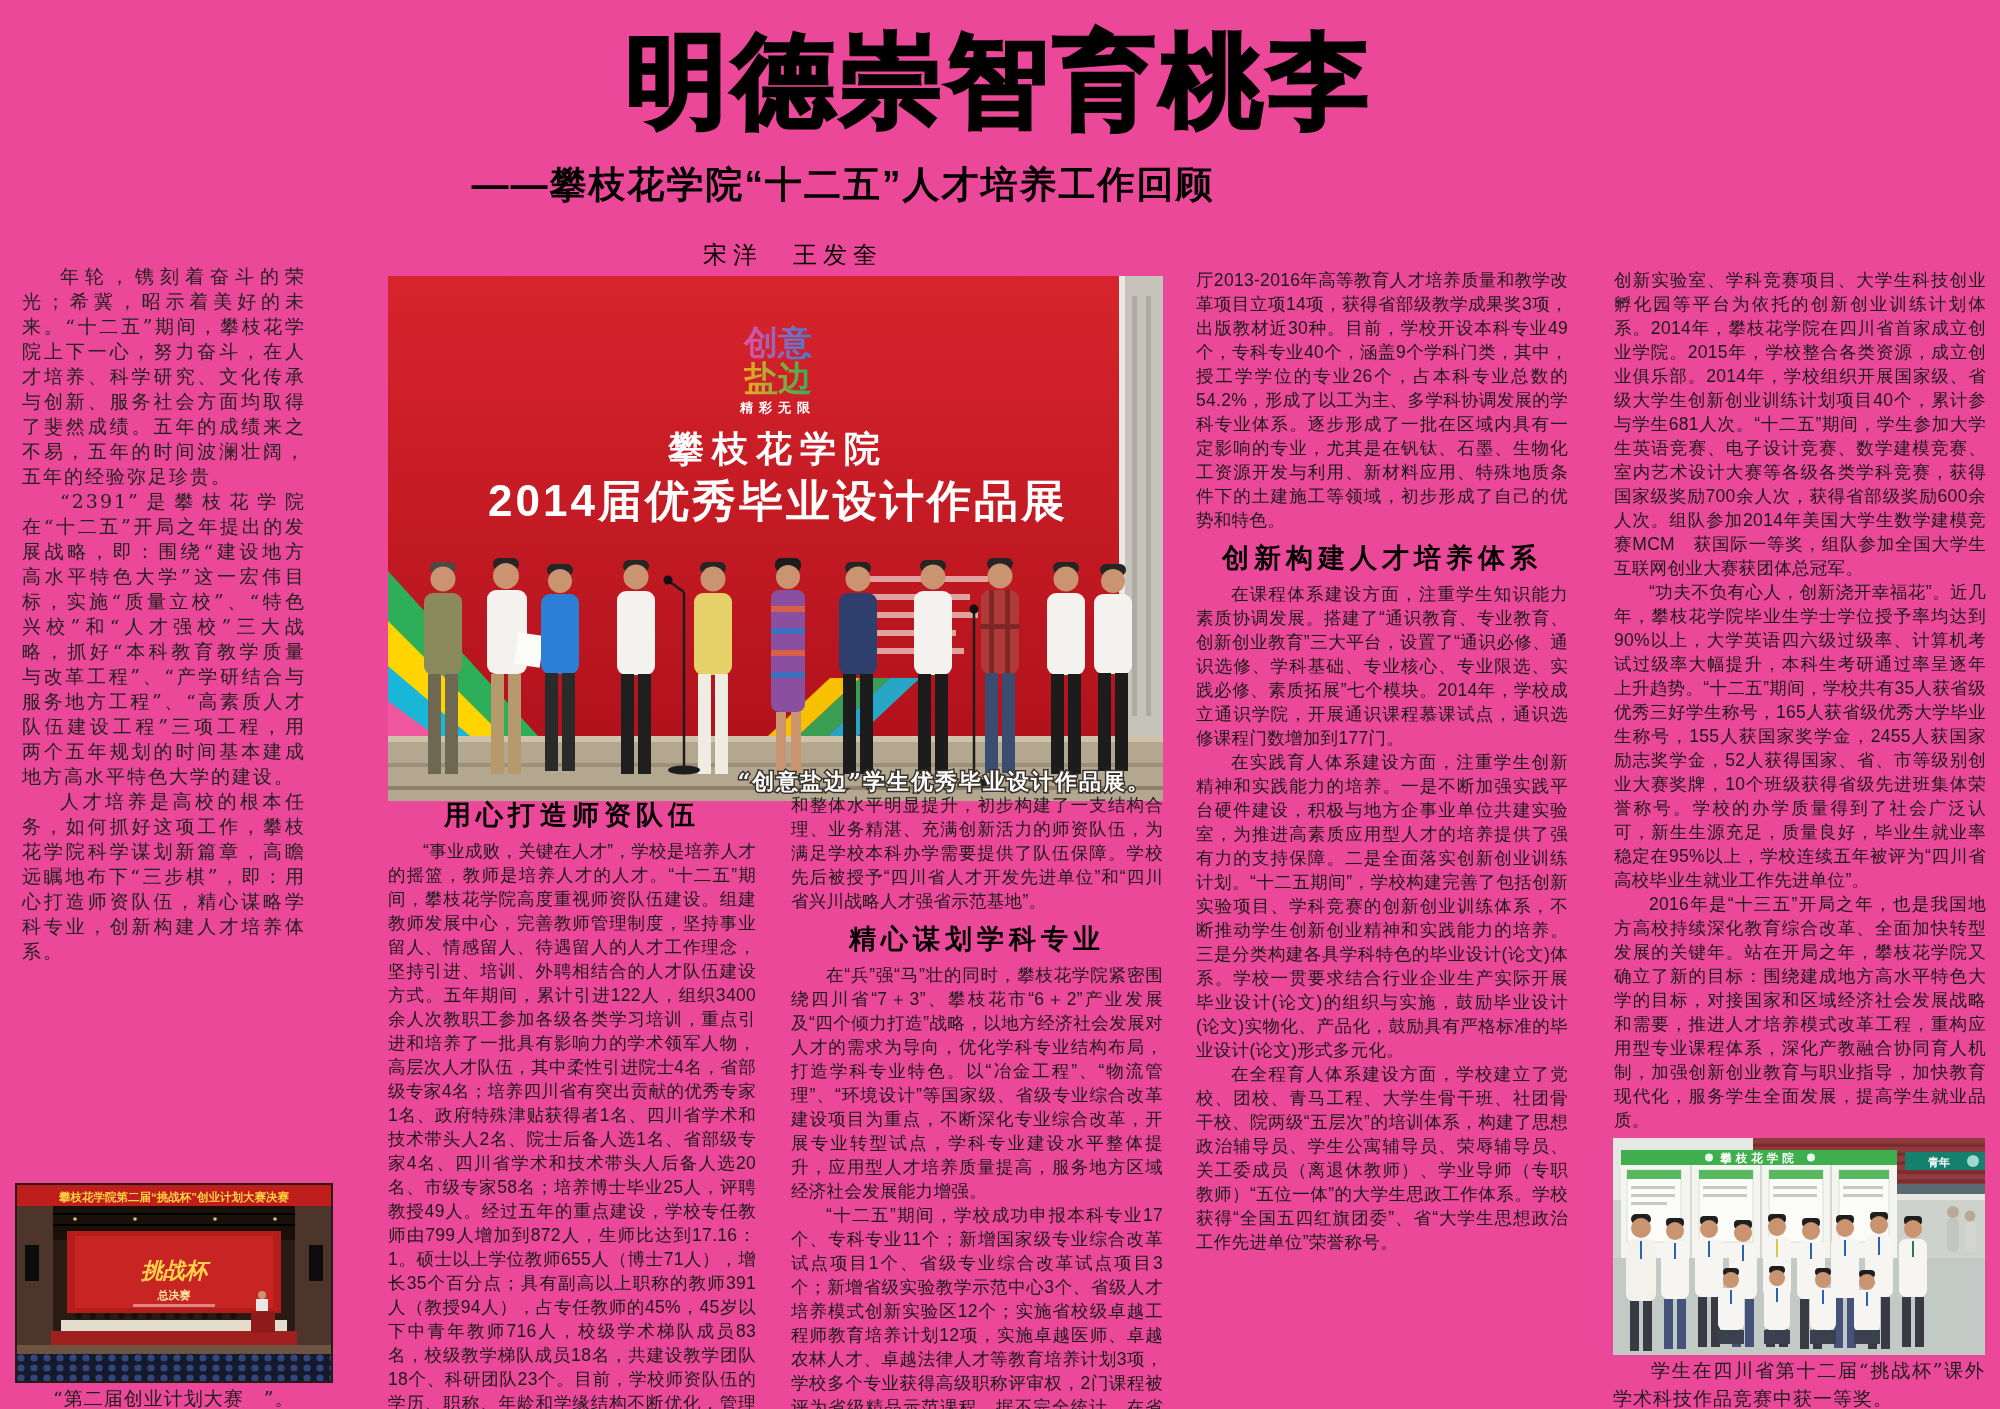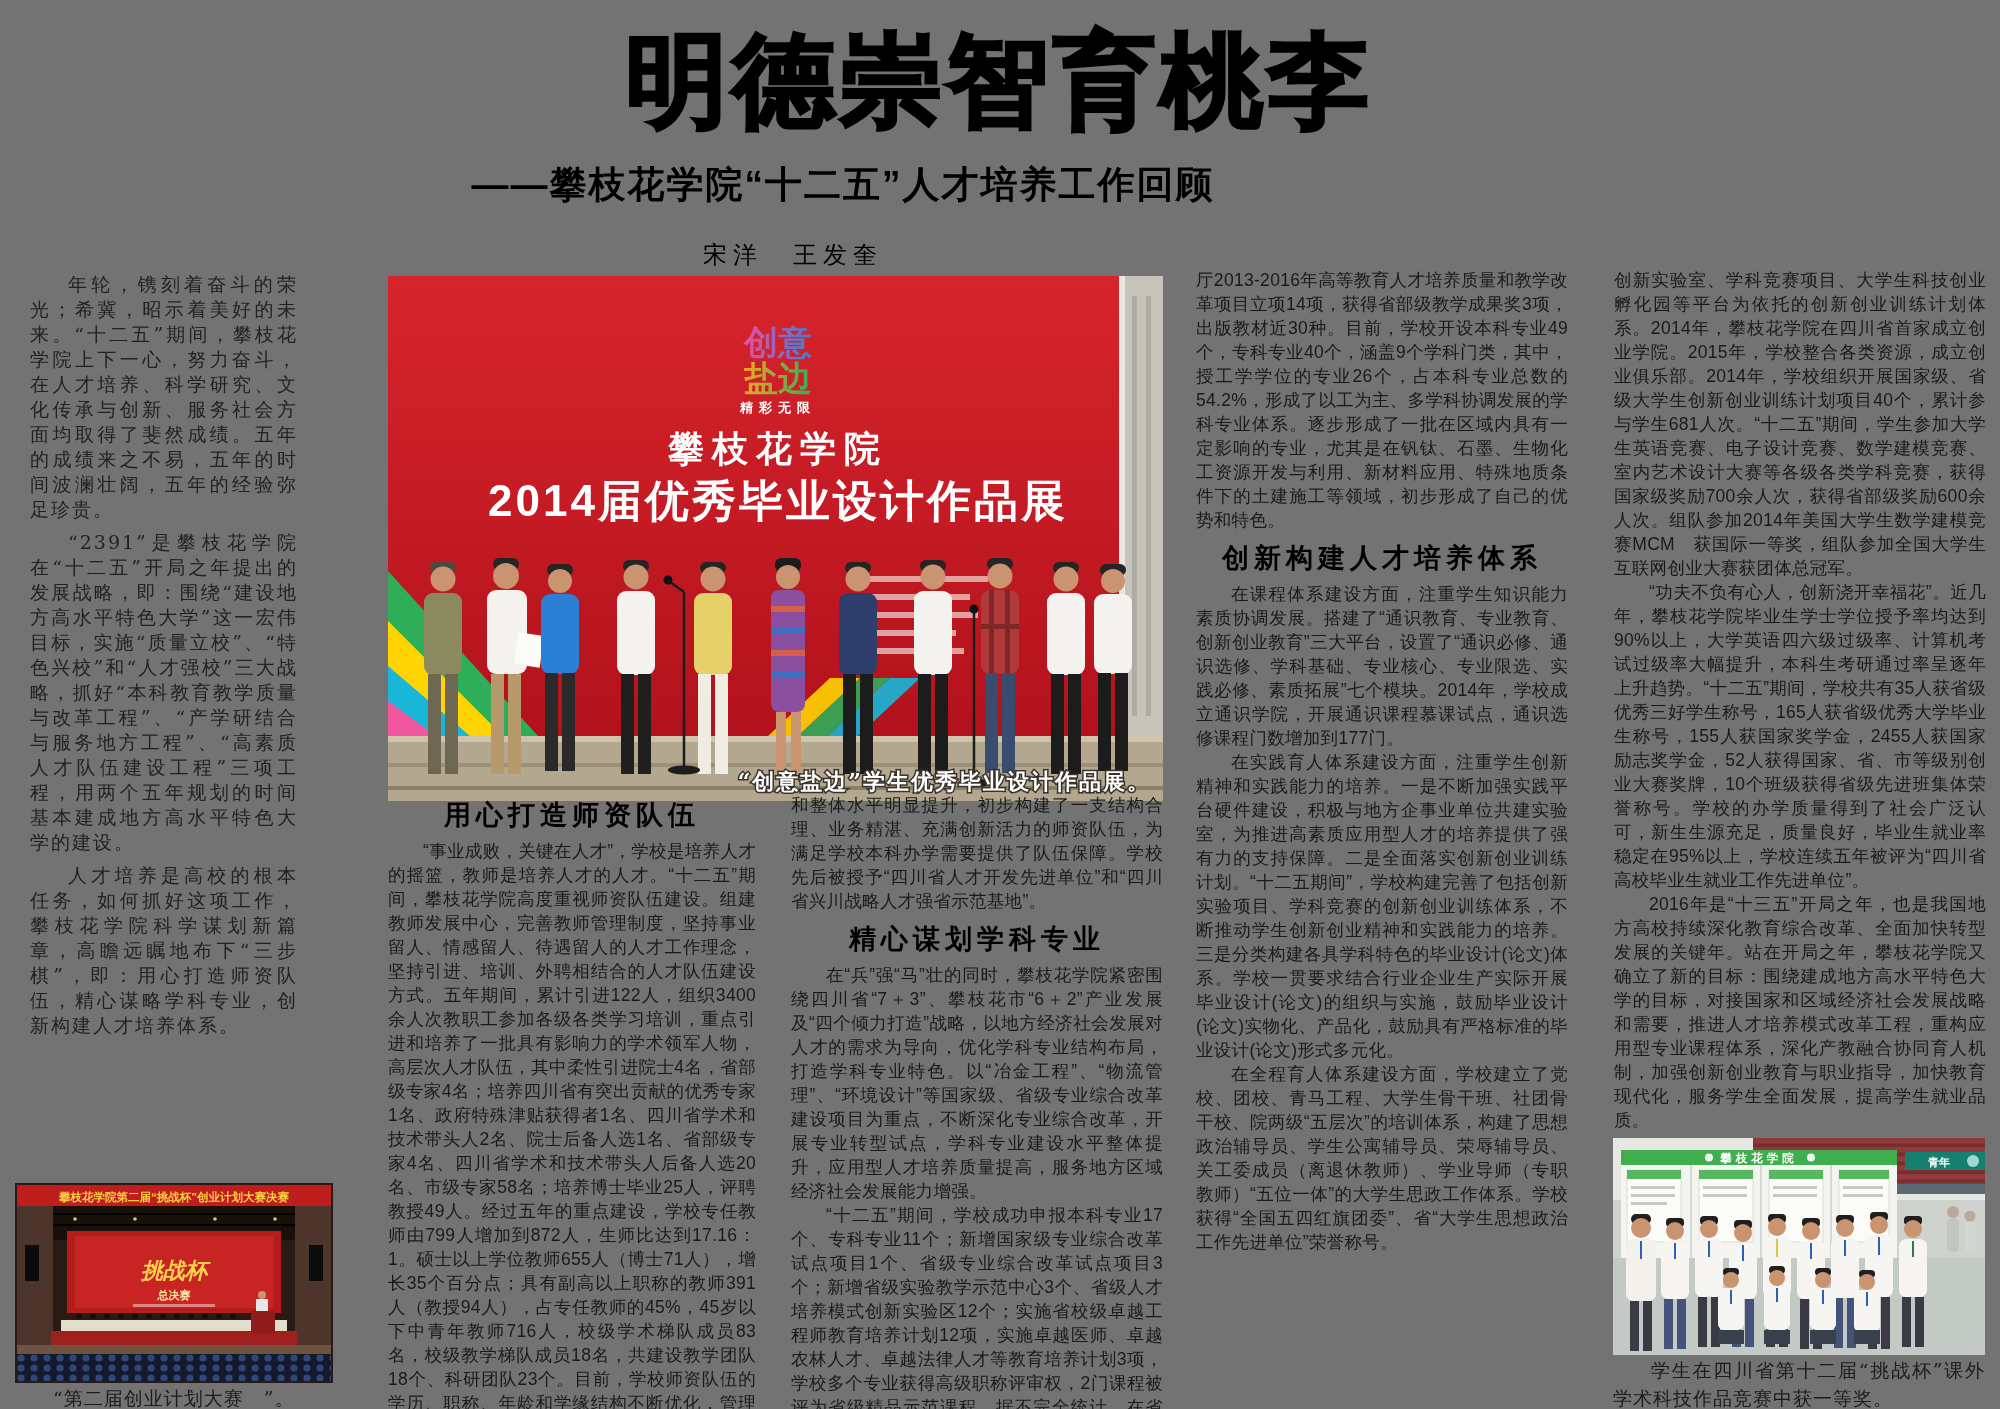--- a/index.html
+++ b/index.html
@@ -1,38 +1,38 @@
 <!DOCTYPE html>
 <html><head>
 <meta charset="utf-8">
 <title>Document</title>
 <style>
   html,body{margin:0;padding:0;background:#ffffff;}
-  #page{position:relative;width:2000px;height:1409px;background:#737373;overflow:hidden;
+  #page{position:relative;width:2000px;height:1409px;background:#ec4899;overflow:hidden;
         font-family:"Liberation Sans",sans-serif;color:#111;}
   .abs{position:absolute;}
 
   
   #headline{top:26px;left:0;width:2000px;display:flex;justify-content:center;gap:196px;
             font-size:102px;font-weight:bold;line-height:1.08;color:#000;
             letter-spacing:5px;-webkit-text-stroke:3px #000;}
   #subtitle{top:160px;left:290px;width:1106px;text-align:center;font-size:37px;font-weight:bold;
             letter-spacing:2px;color:#000;}
   #byline{top:239px;left:390px;width:806px;text-align:center;font-size:24px;color:#000;letter-spacing:6px;}
 
   
   .bodycol{font-size:17.5px;line-height:24px;letter-spacing:0.3px;text-align:justify;
            overflow:hidden;color:#1a1a1a;}
   .bodycol p{margin:0;text-indent:2em;}
   .bodycol p.noind{text-indent:0;}
   .colhead{font-size:27px;font-weight:bold;text-align:center;letter-spacing:5px;color:#000;
            margin:10px 0 12px 0;}
   #col1{left:22px;top:264px;width:284px;height:856px;font-family:"DejaVu Serif",serif;
         font-size:19px;line-height:25px;letter-spacing:2px;text-align:justify;overflow:hidden;color:#222;}
-  #col1 p{margin:8px;text-indent:2em;}
+  #col1 p{margin:0;text-indent:2em;}
   #col2{left:388px;top:793px;width:368px;height:616px;}
   #col3{left:791px;top:793px;width:372px;height:616px;}
   #col3 .colhead{margin-top:14px;}
   #col4{left:1196px;top:268px;width:372px;height:1141px;}
   #col4 .colhead{margin-top:14px;}
   #col5{left:1614px;top:268px;width:372px;height:862px;}
 
   
   #photo-main{left:388px;top:267px;width:775px;height:525px;margin-top:9px;}
   #photo-contest{left:15px;top:1183px;width:340px;height:200px;}

